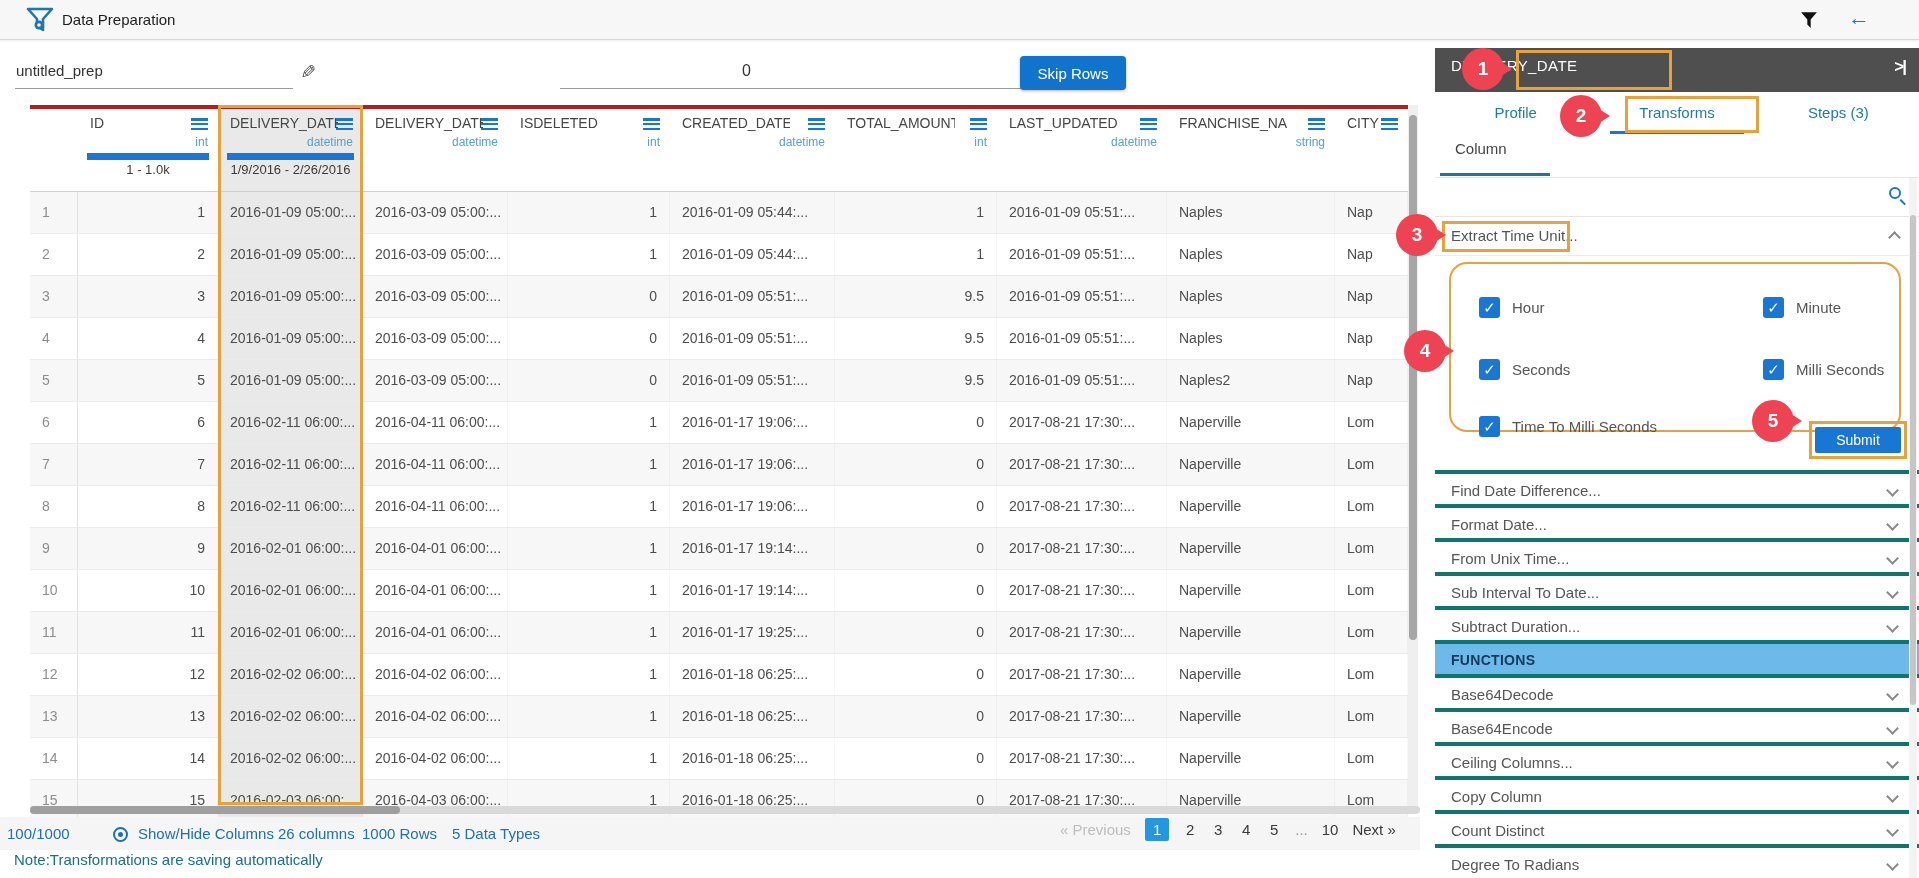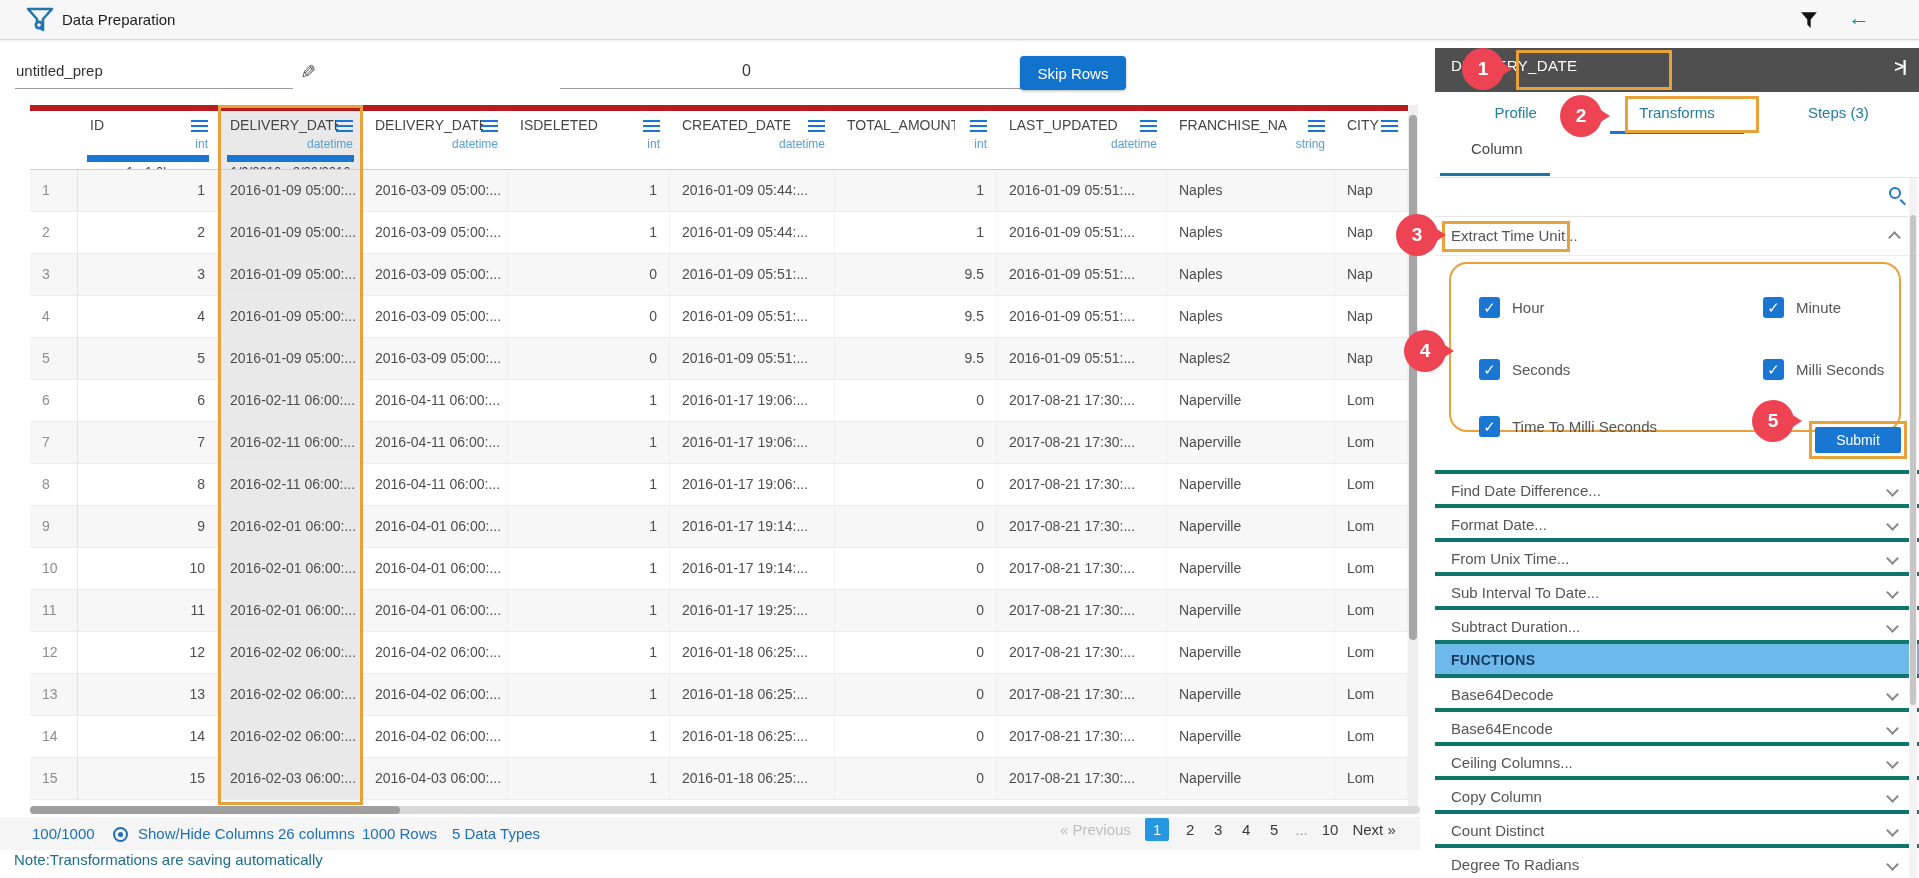--- a/index.html
+++ b/index.html
@@ -20,21 +20,21 @@
   #pencil { position:absolute; left:300px; top:60px; font-size:19px; color:#555; transform:rotate(90deg); cursor:pointer; }
   #skip-rows { position:absolute; left:1020px; top:56px; width:106px; height:34px;
     background:#1273cd; color:#fff; font-size:15px; border:none; border-radius:4px;
     box-shadow:0 1px 3px rgba(0,0,0,.3); cursor:pointer; }
 
   
   #grid { position:absolute; left:30px; top:105px; width:1378px; }
   .td, .th { flex:none; overflow:hidden; white-space:nowrap; }
   .c0{width:48px}.c1{width:140px}.c2{width:145px}.c3{width:145px}.c4{width:162px}
   .c5{width:165px}.c6{width:162px}.c7{width:170px}.c8{width:168px}.c9{width:73px}
-  #thead { display:flex; height:65px; border-top:6px solid #b91c1c; border-bottom:1px solid #cfcfcf; }
+  #thead { display:flex; height:87px; border-top:4px solid #b91c1c; border-bottom:1px solid #cfcfcf; }
   .th { position:relative; padding:6px 10px 0 12px; }
   .th .nm { font-size:14px; color:#454545; display:inline-block; max-width:108px; overflow:hidden; white-space:nowrap; vertical-align:top; }
   .ham { position:absolute; right:10px; top:9px; width:17px; height:12px;
     background:repeating-linear-gradient(to bottom,#1976d2 0 2.5px,transparent 2.5px 5px); cursor:pointer; }
   .th .ty { position:absolute; right:10px; top:26px; font-size:12px; color:#55a0d6; }
   .th .bar { position:absolute; left:9px; right:9px; top:44px; height:7px; background:#1976d2; }
   .th .rng { position:absolute; left:0; right:0; top:53px; text-align:center; font-size:13px; color:#3a3a3a; }
   .row { display:flex; height:42px; border-bottom:1px solid #ebebeb; background:#fff; }
   .row.odd { background:#f7f7f7; }
   .td { font-size:14px; color:#4d4d4d; line-height:41px; padding:0 12px; border-right:1px solid rgba(0,0,0,.03); }
@@ -67,21 +67,21 @@
   
   #panel { position:absolute; left:1435px; top:40px; width:484px; height:838px; background:#fff; }
   #panel-head { position:absolute; left:0; top:8px; width:484px; height:44px; background:#4f4f4f; }
   #panel-title-box { position:absolute; left:81px; top:2px; width:156px; height:40px; border:3px solid #e9a23b; }
   #panel-title { position:absolute; left:16px; top:9px; font-size:15px; color:#fff; letter-spacing:.4px; }
   #collapse { position:absolute; right:14px; top:9px; color:#fff; font-size:17px; font-weight:bold; letter-spacing:-2px; cursor:pointer; }
   #tabs { position:absolute; left:0; top:52px; width:484px; height:44px; display:flex; }
   .tab { flex:1; text-align:center; line-height:42px; font-size:15px; color:#1f7ca3; cursor:pointer; position:relative; }
   .tab.active:after { content:""; position:absolute; left:14px; right:14px; bottom:2px; height:3px; background:#1976d2; }
   #tab2-box { position:absolute; left:190px; top:56px; width:134px; height:37px; border:3px solid #e9a23b; pointer-events:none; }
-  #subtab { position:absolute; left:36px; top:100px; font-size:15px; color:#444; cursor:pointer; }
+  #subtab { position:absolute; left:20px; top:100px; font-size:15px; color:#444; cursor:pointer; }
   #subtab-line { position:absolute; left:5px; top:133px; width:110px; height:3px; background:#1779a8; }
   #panel-div1 { position:absolute; left:0; top:137px; width:484px; height:1px; background:#e5e5e5; }
   #searchbox { position:absolute; left:0; top:138px; width:484px; height:39px; border-bottom:1px solid #e5e5e5; }
   #search-input { position:absolute; left:16px; top:8px; width:420px; border:none; outline:none;
     font-size:15px; color:#444; background:transparent; font-family:"Liberation Sans",sans-serif; }
   #search-input::placeholder { color:#bcbcbc; }
   #mag { position:absolute; right:18px; top:9px; width:12px; height:12px; border:2px solid #1976d2; border-radius:50%; cursor:pointer; }
   #mag:after { content:""; position:absolute; left:10px; top:10px; width:7px; height:2px; background:#1976d2; transform:rotate(45deg); transform-origin:0 0; }
 
   #extract-row { position:absolute; left:0; top:177px; width:484px; height:39px; border-bottom:1px solid #ececec; cursor:pointer; }
@@ -336,21 +336,21 @@
     </div>
 </div>
 <div id="col-highlight"></div>
 
 <div id="vscroll-track"></div>
 <div id="vscroll-thumb"></div>
 <div id="hscroll-track"></div>
 <div id="hscroll-thumb"></div>
 
 <div id="statusbar">
-  <div class="blue-link" style="left:32px;">100/1000</div>
+  <div class="blue-link" style="left:7px;">100/1000</div>
   <div id="eye-icon"></div>
   <div class="blue-link" style="left:138px;">Show/Hide Columns</div>
   <div class="blue-link" style="left:278px;">26 columns</div>
   <div class="blue-link" style="left:362px;">1000 Rows</div>
   <div class="blue-link" style="left:452px;">5 Data Types</div>
 </div>
 <div id="pager">
     <span class="prev">«  Previous</span>
     <span class="pg active">1</span>
     <span class="pg">2</span>

